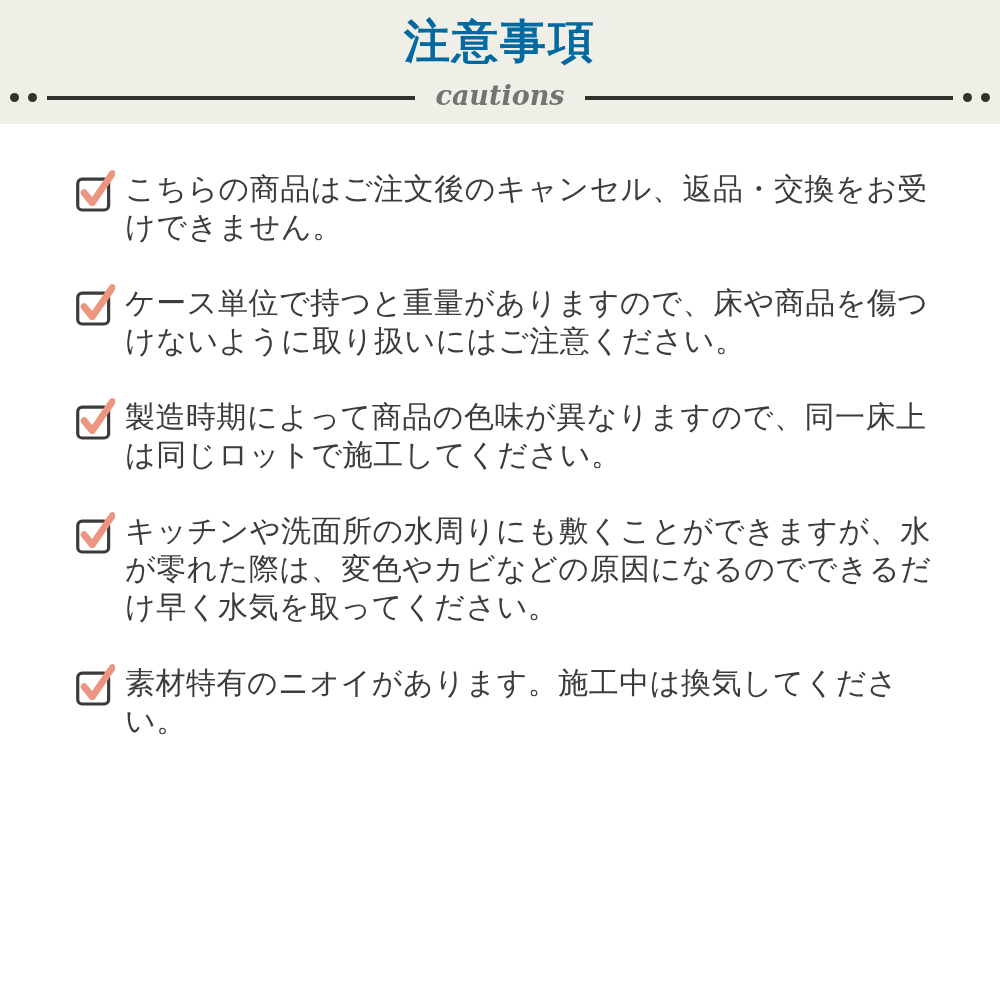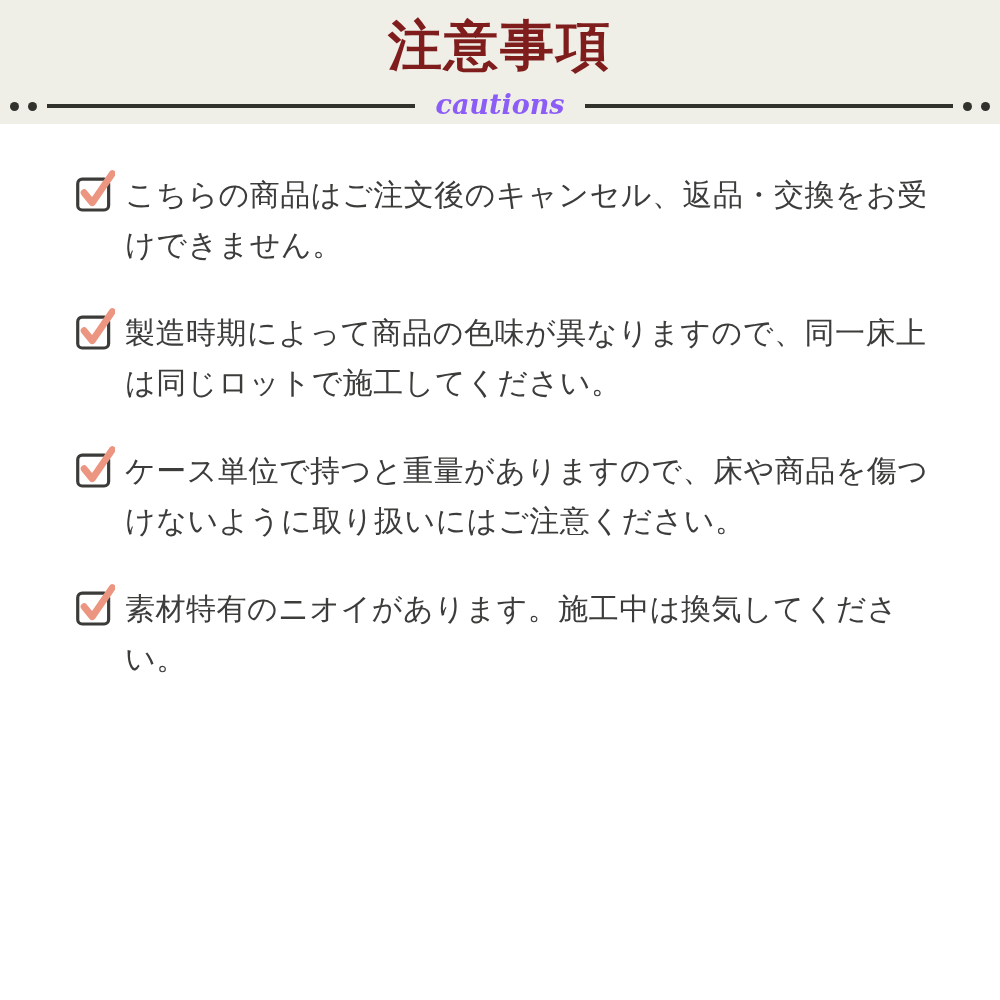--- a/index.html
+++ b/index.html
@@ -18,24 +18,24 @@
     width: 1000px;
     height: 124px;
     background: #efeee7;
     display: flex;
     flex-direction: column;
     align-items: center;
     justify-content: flex-start;
     padding-top: 16px;
   }
   .title {
-    font-size: 54px;
+    font-size: 46px;
     font-weight: 700;
     letter-spacing: 2px;
-    color: #7f1d1d;
+    color: #0369a1;
     line-height: 1.1;
   }
   .divider {
     width: 100%;
     display: flex;
     align-items: center;
     padding: 0 10px;
     margin-top: 14px;
     height: 34px;
   }
@@ -52,21 +52,21 @@
     background: #32322c;
     flex: 1 1 auto;
   }
   .rule.left { margin-left: 10px; margin-right: 20px; }
   .rule.right { margin-right: 10px; margin-left: 20px; }
   .subtitle {
     font-family: "DejaVu Serif", "Liberation Serif", serif;
     font-style: italic;
     font-weight: 700;
     font-size: 27px;
-    color: #8b5cf6;
+    color: #737373;
     flex: 0 0 auto;
     transform: translateY(-2px);
   }
   .divider .dot.right-a { margin-left: 0; }
   .divider .dot.right-b { margin-left: 9px; }
 
   
   .cautions-list {
     list-style: none;
     padding: 46px 58px 0 75px;
@@ -78,21 +78,21 @@
   }
   .checkbox-wrap {
     flex: 0 0 auto;
     width: 40px;
     margin-right: 10px;
     margin-top: -5px;
   }
   .checkbox-wrap svg { display: block; }
   .caution-text {
     font-size: 30px;
-    line-height: 50px;
+    line-height: 38px;
     font-weight: 500;
     letter-spacing: 0.5px;
     color: #3c3c3a;
     max-width: 817px;
   }
 </style>
 </head>
 <body>
 
 <header class="header">
@@ -118,30 +118,39 @@
     </span>
     <p class="caution-text">こちらの商品はご注文後のキャンセル、返品・交換をお受けできません。</p>
   </li>
   <li class="caution-item">
     <span class="checkbox-wrap">
       <svg width="40" height="50" viewBox="0 0 44 52" xmlns="http://www.w3.org/2000/svg">
         <rect x="3" y="14" width="34" height="34" rx="5" fill="none" stroke="#3b3b39" stroke-width="3.5"></rect>
         <path d="M 10 29 L 19 40 L 41 8" fill="none" stroke="#ec9580" stroke-width="7.5" stroke-linecap="round" stroke-linejoin="round"></path>
       </svg>
     </span>
+    <p class="caution-text">ケース単位で持つと重量がありますので、床や商品を傷つけないように取り扱いにはご注意ください。</p>
+  </li>
+  <li class="caution-item">
+    <span class="checkbox-wrap">
+      <svg width="40" height="50" viewBox="0 0 44 52" xmlns="http://www.w3.org/2000/svg">
+        <rect x="3" y="14" width="34" height="34" rx="5" fill="none" stroke="#3b3b39" stroke-width="3.5"></rect>
+        <path d="M 10 29 L 19 40 L 41 8" fill="none" stroke="#ec9580" stroke-width="7.5" stroke-linecap="round" stroke-linejoin="round"></path>
+      </svg>
+    </span>
     <p class="caution-text">製造時期によって商品の色味が異なりますので、同一床上は同じロットで施工してください。</p>
   </li>
   <li class="caution-item">
     <span class="checkbox-wrap">
       <svg width="40" height="50" viewBox="0 0 44 52" xmlns="http://www.w3.org/2000/svg">
         <rect x="3" y="14" width="34" height="34" rx="5" fill="none" stroke="#3b3b39" stroke-width="3.5"></rect>
         <path d="M 10 29 L 19 40 L 41 8" fill="none" stroke="#ec9580" stroke-width="7.5" stroke-linecap="round" stroke-linejoin="round"></path>
       </svg>
     </span>
-    <p class="caution-text">ケース単位で持つと重量がありますので、床や商品を傷つけないように取り扱いにはご注意ください。</p>
+    <p class="caution-text">キッチンや洗面所の水周りにも敷くことができますが、水が零れた際は、変色やカビなどの原因になるのでできるだけ早く水気を取ってください。</p>
   </li>
   <li class="caution-item">
     <span class="checkbox-wrap">
       <svg width="40" height="50" viewBox="0 0 44 52" xmlns="http://www.w3.org/2000/svg">
         <rect x="3" y="14" width="34" height="34" rx="5" fill="none" stroke="#3b3b39" stroke-width="3.5"></rect>
         <path d="M 10 29 L 19 40 L 41 8" fill="none" stroke="#ec9580" stroke-width="7.5" stroke-linecap="round" stroke-linejoin="round"></path>
       </svg>
     </span>
     <p class="caution-text">素材特有のニオイがあります。施工中は換気してください。</p>
   </li>

